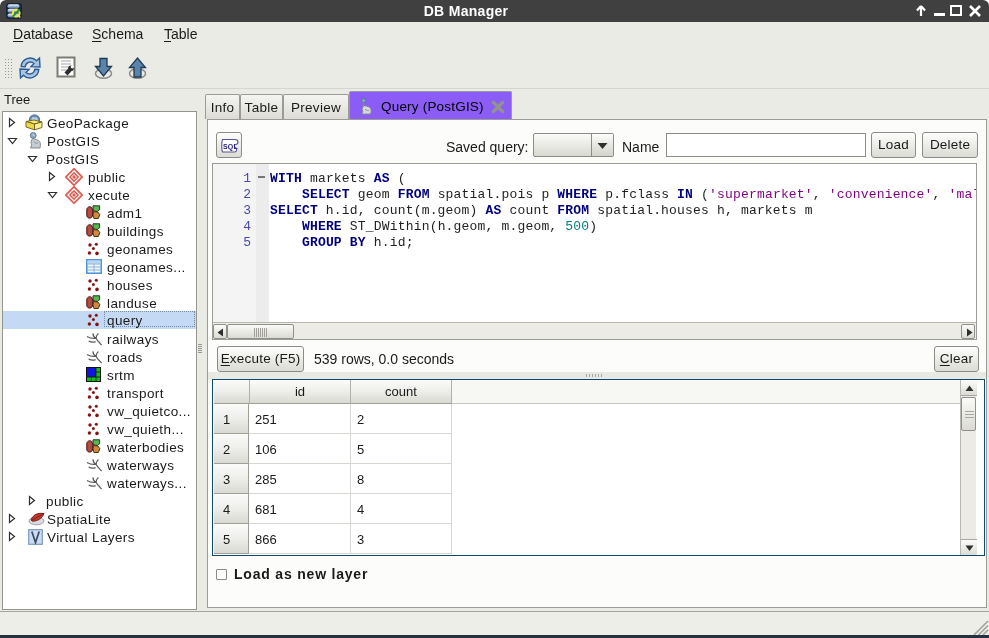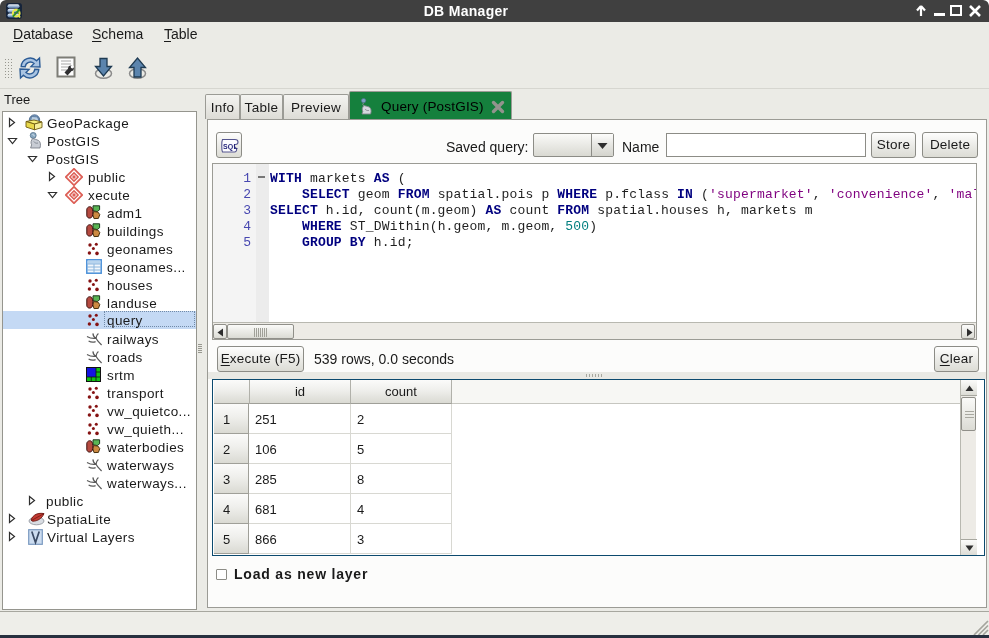--- a/index.html
+++ b/index.html
@@ -19,21 +19,21 @@
 #treelabel { position:absolute; left:4px; top:92px; font-size:13px; color:#1a1a1a; }
 #treebox { position:absolute; left:2px; top:111px; width:195px; height:499px; background:#fff; border:1px solid #95958e; overflow:hidden; }
 .trow { position:absolute; left:0; width:193px; height:18px; font-size:13.5px; letter-spacing:0.4px; color:#1a1a1a; }
 .trow .lbl { position:absolute; top:2px; }
 .tsel { background:#c4d9f4; }
 .arr { position:absolute; top:4px; }
 .ticon { position:absolute; top:1px; }
 
 .tab { position:absolute; top:94px; height:25px; background:linear-gradient(#f4f4f1,#dddcd6); border:1px solid #9b9b95; border-bottom:none; font-size:13.5px; letter-spacing:0.3px; color:#1a1a1a; text-align:center; border-radius:2px 2px 0 0; }
 .tab span { position:relative; top:5px; }
-#tabactive { position:absolute; left:349px; top:91px; width:163px; height:46px; background:#15803d; border:1px solid #9b9b95; border-bottom:none; border-radius:2px 2px 0 0; font-size:13.5px; letter-spacing:0.2px; }
+#tabactive { position:absolute; left:349px; top:91px; width:163px; height:46px; background:#8b5cf6; border:1px solid #9b9b95; border-bottom:none; border-radius:2px 2px 0 0; font-size:13.5px; letter-spacing:0.2px; }
 
 #panel { position:absolute; left:207px; top:119px; width:780px; height:489px; background:#fcfcfb; border:1px solid #9b9b95; }
 
 .btn { position:absolute; background:linear-gradient(#fefefd,#efefec 40%,#dcdcd5); border:1px solid #8c8c86; border-radius:3px; font-size:13.5px; letter-spacing:0.2px; color:#1a1a1a; text-align:center; }
 .btn u { text-decoration:underline; text-underline-offset:2px; }
 
 #editor { position:absolute; left:212px; top:163px; width:765px; height:177px; border:1px solid #9b9b95; background:#fff; overflow:hidden; }
 #nummargin { position:absolute; left:0; top:0; width:43px; height:158px; background:#f4f4f4; }
 #foldmargin { position:absolute; left:43px; top:0; width:13px; height:158px; background:#ececec; }
 .codeline { position:absolute; left:57px; font-size:13px; letter-spacing:0.18px; font-family:"Liberation Mono",monospace; white-space:pre; color:#1f1f1f; }
@@ -367,21 +367,21 @@
 <span class="abs" style="left:446px;top:139px;font-size:14px;color:#1a1a1a;">Saved query:</span>
 <div class="abs" style="left:533px;top:133px;width:81px;height:24px;border:1px solid #8c8c86;border-radius:2px;background:linear-gradient(#fafaf8,#ebebe7 45%,#d9d9d2);">
   <div class="abs" style="left:57px;top:0;width:22px;height:22px;background:linear-gradient(#fdfdfc,#e8e8e4 45%,#d4d4cd);border-left:1px solid #8c8c86;">
     <svg class="abs" style="left:5px;top:8px;" width="11" height="8" viewBox="0 0 11 8">
           <path d="M0.5 1 L10.5 1 L5.5 7 Z" fill="#2e2e2e"></path>
         </svg>
   </div>
 </div>
 <span class="abs" style="left:622px;top:139px;font-size:14px;color:#1a1a1a;">Name</span>
 <div class="abs" style="left:666px;top:133px;width:200px;height:24px;border:1px solid #8c8c86;background:#fff;"></div>
-<div class="btn" style="left:871px;top:132px;width:45px;height:26px;"><span style="position:relative;top:4px;">Store</span></div>
+<div class="btn" style="left:871px;top:132px;width:45px;height:26px;"><span style="position:relative;top:4px;">Load</span></div>
 <div class="btn" style="left:922px;top:132px;width:56px;height:26px;"><span style="position:relative;top:4px;">Delete</span></div>
 
 <div class="btn" style="left:217px;top:346px;width:87px;height:26px;"><span style="position:relative;top:4px;"><u>E</u>xecute (F5)</span></div>
 <span class="abs" style="left:314px;top:351px;font-size:14px;color:#1a1a1a;">539 rows, 0.0 seconds</span>
 <div class="btn" style="left:934px;top:346px;width:45px;height:26px;"><span style="position:relative;top:4px;"><u>C</u>lear</span></div>
 <div class="abs" style="left:208px;top:372px;width:778px;height:7px;background:#e9e9e4;"></div>
 <div class="abs" style="left:586px;top:374px;width:16px;height:3px;background:repeating-linear-gradient(to right,#a8a8a0 0 1px,transparent 1px 3px);"></div>
 
 <div id="rtable">
   <div class="abs" style="left:1px;top:0;width:746px;height:24px;background:#f7f7f4;border-bottom:1px solid #c6c6c0;"></div>

